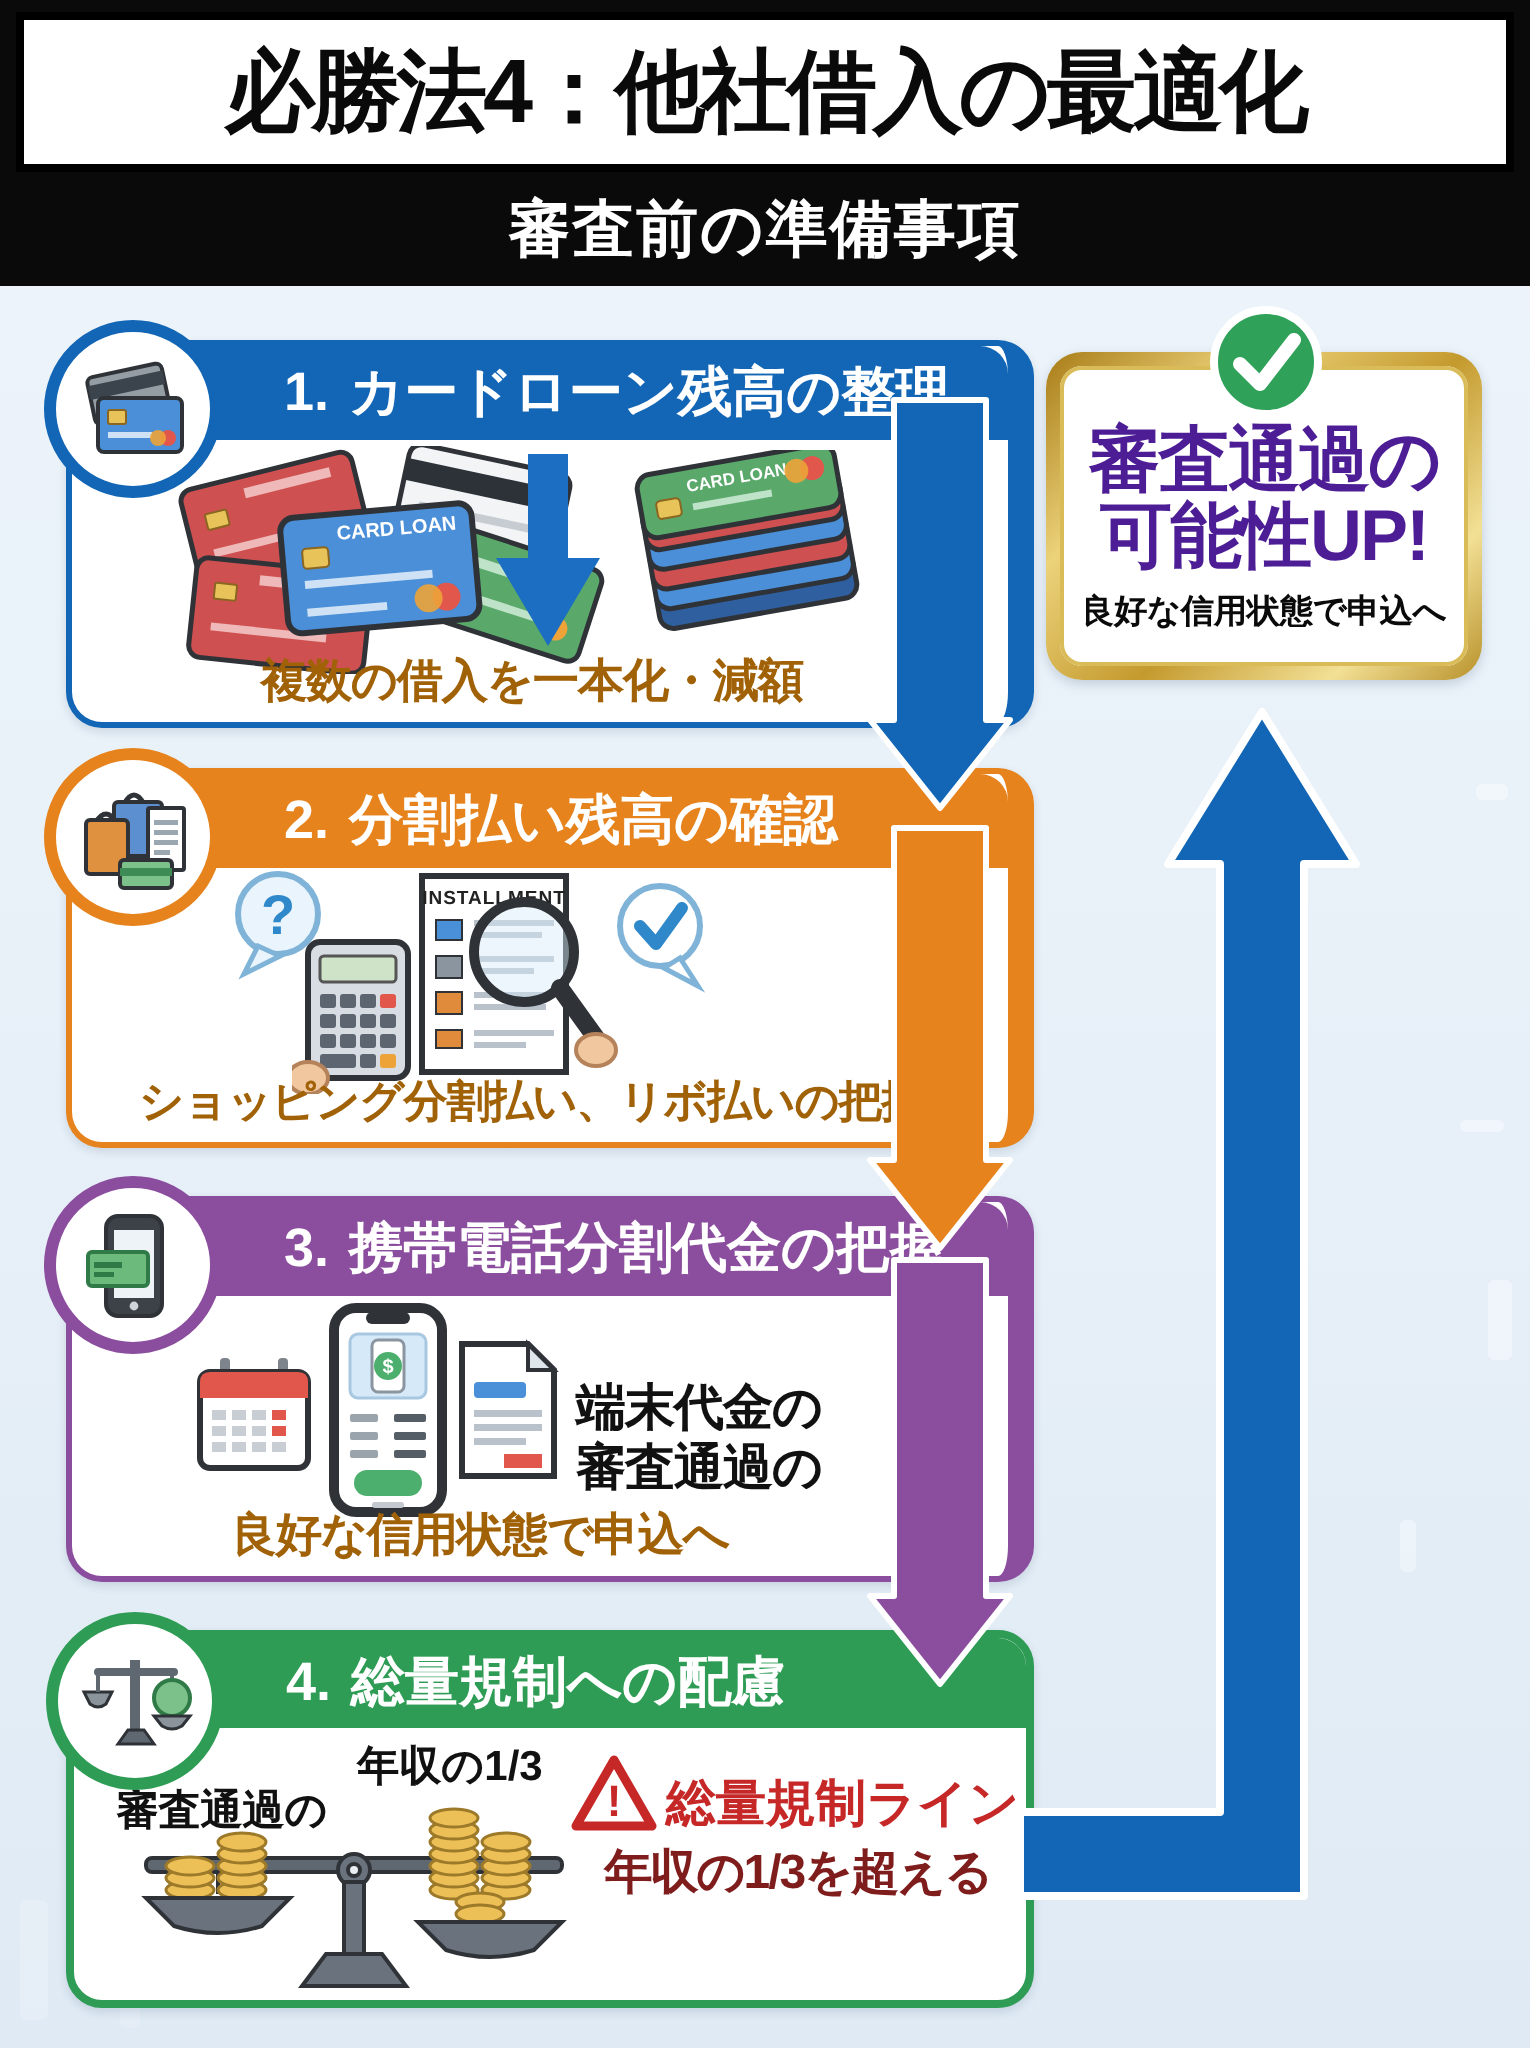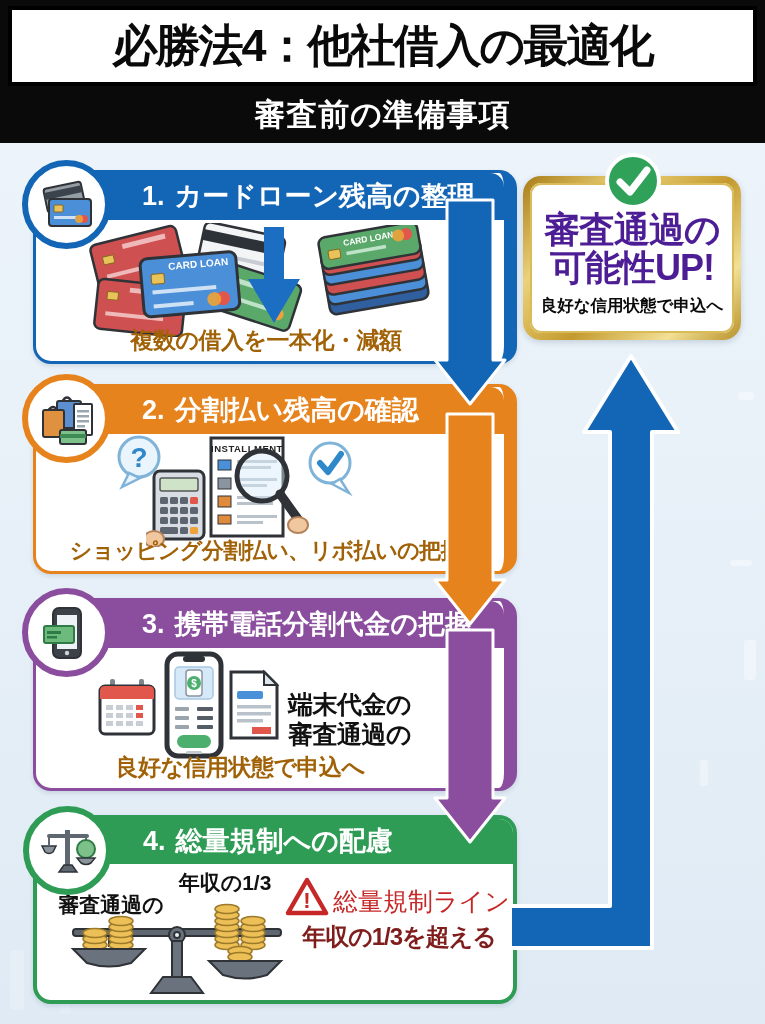--- a/index.html
+++ b/index.html
@@ -39,21 +39,21 @@
   .c1{ border:6px solid #1266b5; } .c2{ border:6px solid #e6831d; }
   .c3{ border:6px solid #8b4d9d; } .c4{ border:6px solid #2e9c55; }
 
   .caption{ position:absolute; left:0; right:8px; bottom:5px; text-align:center;
             font-size:23px; font-weight:800; color:#a16207; letter-spacing:-0.5px; white-space:nowrap; }
   .abs{ position:absolute; }
 
   .side-note{ position:absolute; left:252px; top:88px; font-size:25px; font-weight:800;
               color:#111; line-height:30px; letter-spacing:-0.5px; }
   .scale-lbl{ position:absolute; width:120px; text-align:center; font-size:21px; font-weight:800; color:#111; }
-  .warn-text{ position:absolute; left:296px; top:66px; font-size:25px; font-weight:400; color:#c62828; white-space:nowrap; }
+  .warn-text{ position:absolute; left:296px; top:66px; font-size:25px; font-weight:700; color:#c62828; white-space:nowrap; }
   .note{ position:absolute; left:236px; top:102px; width:252px; text-align:center;
          font-size:24px; font-weight:900; color:#7f1d1d; line-height:31px; letter-spacing:-1px; white-space:nowrap; }
 
   
   .flow{ position:absolute; left:0; top:0; z-index:5; pointer-events:none; }
 
   
   .result{ position:absolute; left:523px; top:176px; width:218px; height:164px; z-index:2;
            border-radius:18px; padding:7px;
            background:linear-gradient(135deg,#a87c17,#ecd27a 28%,#c49a2e 55%,#f2e095 80%,#b8912a);

